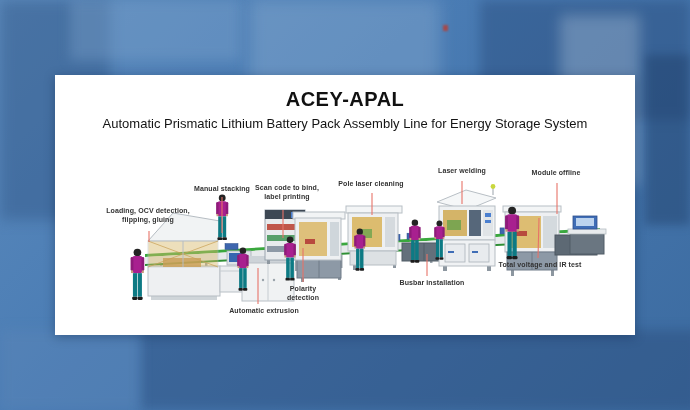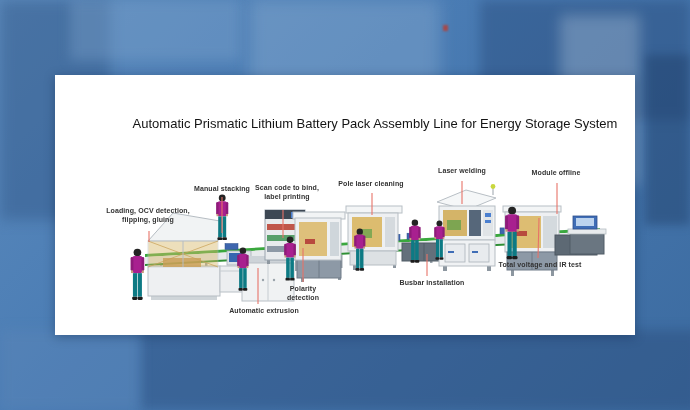--- a/index.html
+++ b/index.html
@@ -13,21 +13,21 @@
   .card{
     position:absolute;left:55px;top:75px;width:580px;height:260px;
     background:#ffffff;box-shadow:0 2px 10px rgba(10,30,60,.35);
   }
   .card-title{
     position:absolute;left:0;top:13px;width:100%;text-align:center;
     font-size:20px;font-weight:bold;color:#111;letter-spacing:.5px;
   }
   .card-subtitle{
     position:absolute;left:0;top:41px;width:100%;text-align:center;
-    font-size:13px;color:#141414;padding-left:30px;
+    font-size:13px;color:#141414;
   }
   .scene{position:absolute;left:0;top:0;width:580px;height:260px;}
   .st-label{
     position:absolute;transform:translateX(-50%);
     font-size:7px;font-weight:bold;color:#333;line-height:8.5px;
     text-align:center;white-space:pre-line;letter-spacing:.1px;
   }
 </style>
 </head>
 <body>
@@ -38,20 +38,21 @@
   <div class="bg-shape" style="left:250px;top:0;width:190px;height:170px;background:rgba(160,188,220,.30);filter:blur(8px);"></div>
   <div class="bg-shape" style="left:480px;top:0;width:210px;height:120px;background:rgba(38,72,118,.42);filter:blur(6px);"></div>
   <div class="bg-shape" style="left:560px;top:15px;width:80px;height:170px;background:rgba(195,214,233,.32);filter:blur(7px);"></div>
   <div class="bg-shape" style="left:645px;top:55px;width:45px;height:170px;background:rgba(32,62,105,.45);filter:blur(5px);"></div>
   <div class="bg-shape" style="left:140px;top:330px;width:560px;height:80px;background:rgba(42,76,122,.45);filter:blur(6px);"></div>
   <div class="bg-shape" style="left:0;top:330px;width:140px;height:80px;background:rgba(95,135,183,.35);filter:blur(6px);"></div>
   <div class="bg-shape" style="left:443px;top:25px;width:5px;height:6px;background:rgba(185,60,48,.8);filter:blur(1px);"></div>
 </div>
 
 <div class="card">
+  <div class="card-title">ACEY-APAL</div>
   <div class="card-subtitle">Automatic Prismatic Lithium Battery Pack Assembly Line for Energy Storage System</div>
 
   <div class="scene">
     <svg width="580" height="260" viewBox="0 0 580 260">
       <defs>
         <g id="worker">
           <circle cx="6" cy="4.2" r="3.6" fill="#232323"></circle>
           <rect x="1.2" y="7.5" width="9.6" height="16" rx="2" fill="#a8208f"></rect>
           <rect x="-0.4" y="8.5" width="2.6" height="13" rx="1.3" fill="#8e1b79"></rect>
           <rect x="9.8" y="8.5" width="2.6" height="13" rx="1.3" fill="#8e1b79"></rect>

